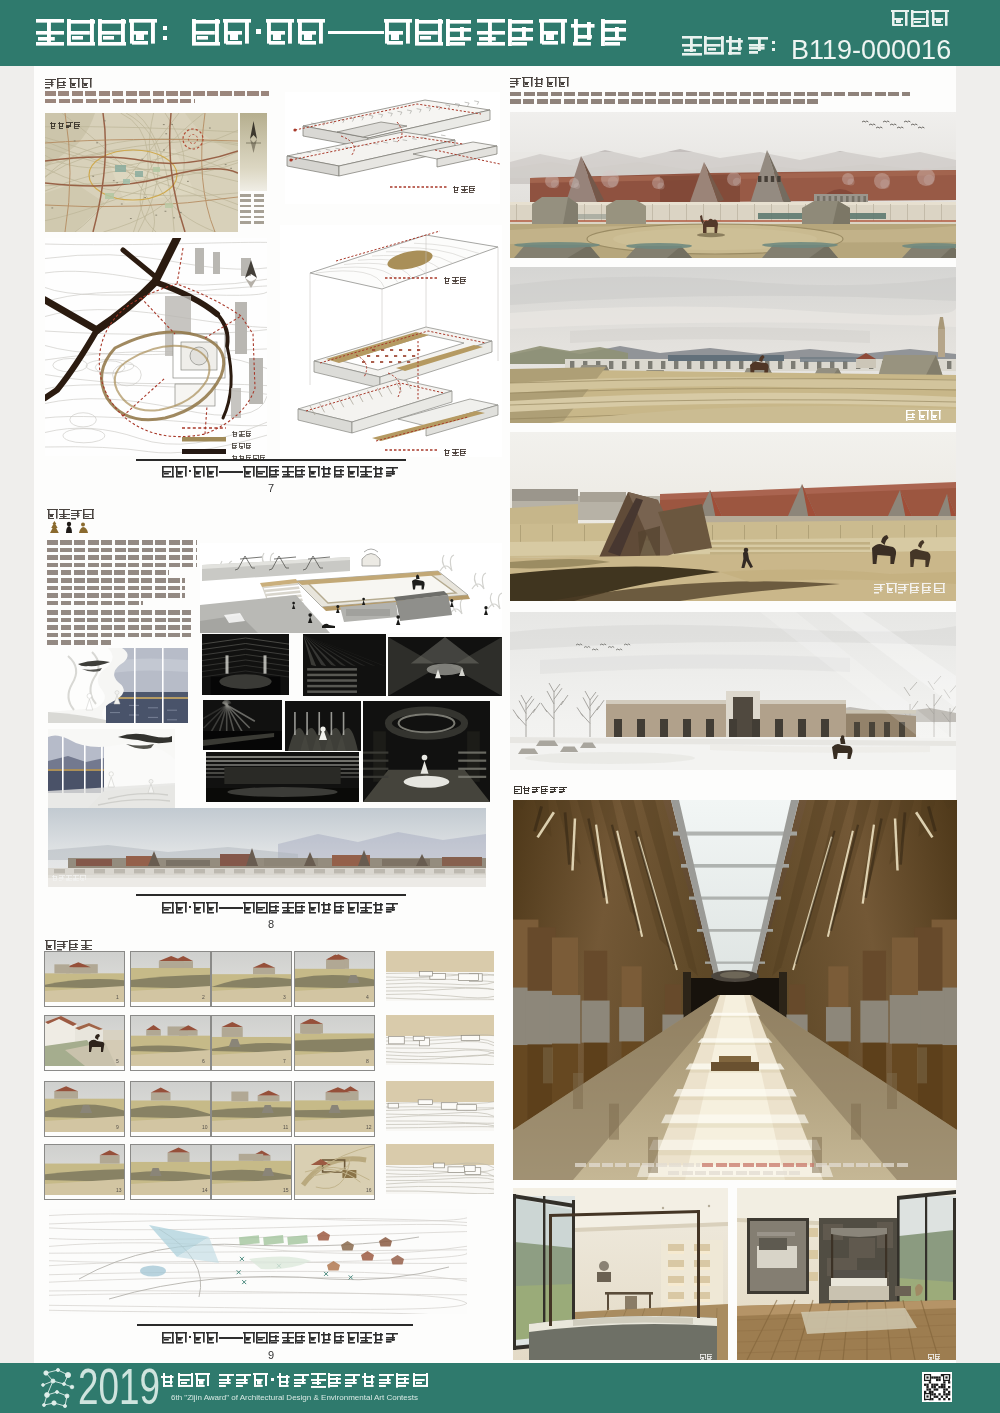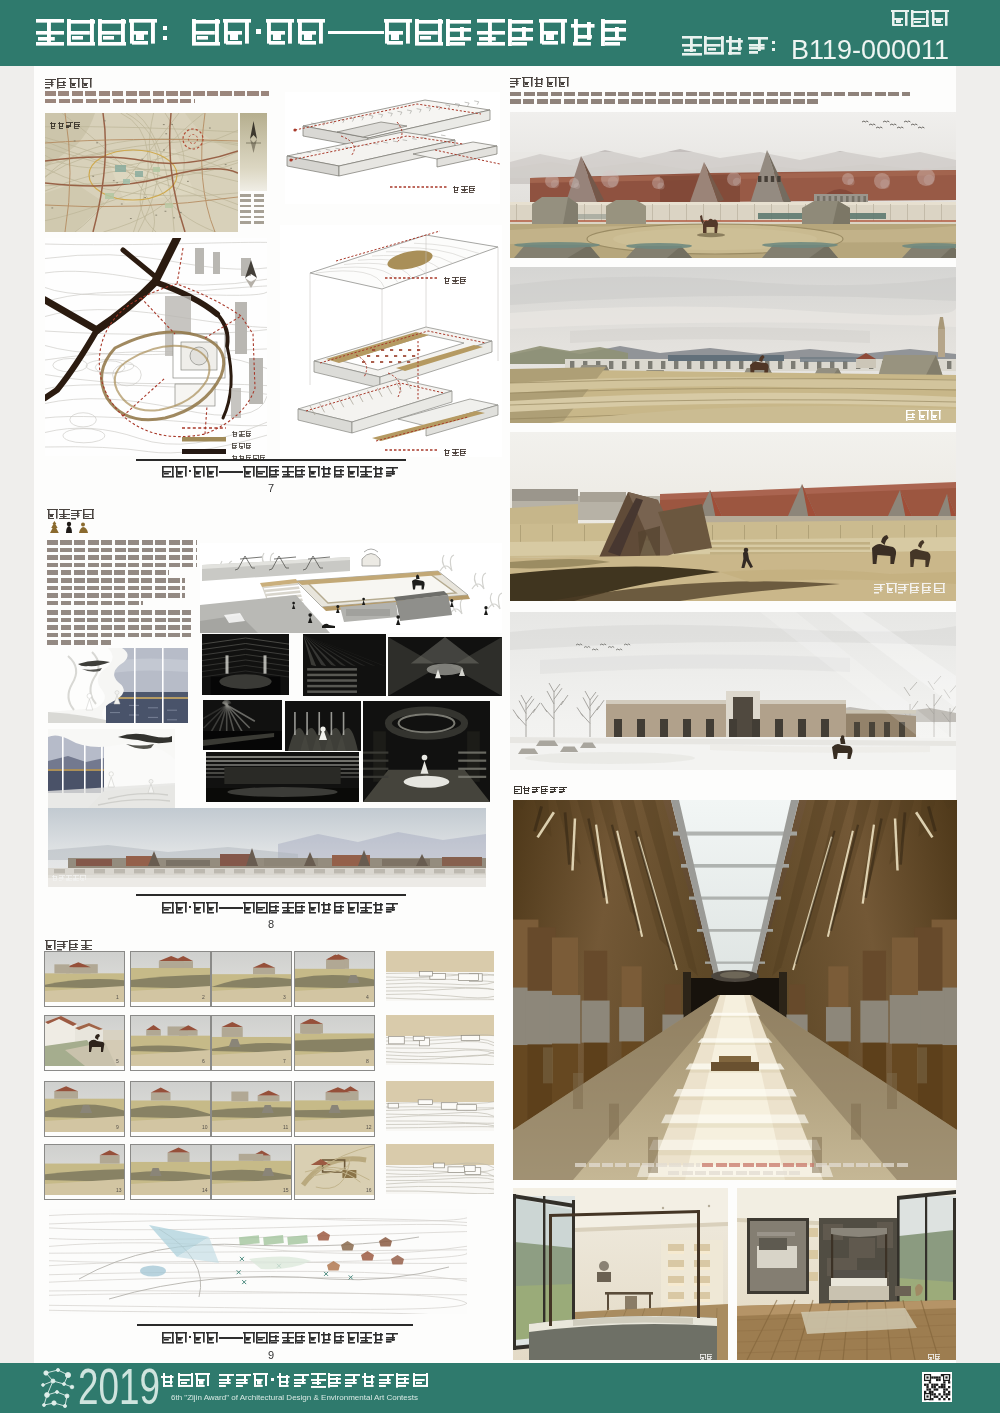--- a/index.html
+++ b/index.html
@@ -14,21 +14,21 @@
 
 <div class="abs" style="left:34px;top:66px;width:922px;height:1297px;background:#fdfdfc"></div>
 
 <div class="abs" style="left:0;top:0;width:1000px;height:66px;background:#2f7a6d"></div>
 
 <div class="abs" style="left:36px;top:19px"><span style="display:inline-block;white-space:nowrap;color:#fff;line-height:28px"><span class="g pa" style="width:28px;height:28px;margin-right:3px"></span><span class="g pb" style="width:28px;height:28px;margin-right:3px"></span><span class="g pb" style="width:28px;height:28px;margin-right:3px"></span><span class="g pe" style="width:28px;height:28px;margin-right:3px"></span><span class="g" style="width:15px;height:28px;background-image:linear-gradient(currentColor,currentColor),linear-gradient(currentColor,currentColor);background-size:4px 4px,4px 4px;background-position:30% 30%,30% 72%;margin-right:3px"></span><span class="g" style="width:14px;height:28px"></span><span class="g pb" style="width:28px;height:28px;margin-right:3px"></span><span class="g pe" style="width:28px;height:28px;margin-right:3px"></span><span class="g" style="width:9px;height:28px;background-image:linear-gradient(currentColor,currentColor);background-size:5px 5px;background-position:center 42%;margin-right:3px"></span><span class="g pe" style="width:28px;height:28px;margin-right:3px"></span><span class="g pe" style="width:28px;height:28px;margin-right:3px"></span><span class="g" style="width:28px;height:28px;background-image:linear-gradient(currentColor,currentColor);background-size:100% 3px;background-position:0 48%;margin-right:0"></span><span class="g" style="width:28px;height:28px;background-image:linear-gradient(currentColor,currentColor);background-size:100% 3px;background-position:0 48%;margin-right:0"></span><span class="g pe" style="width:28px;height:28px;margin-right:3px"></span><span class="g pb" style="width:28px;height:28px;margin-right:3px"></span><span class="g pf" style="width:28px;height:28px;margin-right:3px"></span><span class="g pa" style="width:28px;height:28px;margin-right:3px"></span><span class="g pf" style="width:28px;height:28px;margin-right:3px"></span><span class="g pe" style="width:28px;height:28px;margin-right:3px"></span><span class="g pc" style="width:28px;height:28px;margin-right:3px"></span><span class="g pf" style="width:28px;height:28px;margin-right:3px"></span></span></div>
 
 <div class="abs" style="left:891px;top:10px"><span style="display:inline-block;white-space:nowrap;color:#e9f2ef;line-height:18px"><span class="g pe" style="width:18px;height:18px;margin-right:2px"></span><span class="g pb" style="width:18px;height:18px;margin-right:2px"></span><span class="g pe" style="width:18px;height:18px;margin-right:2px"></span></span></div>
 
 <div class="abs" style="left:682px;top:36px"><span style="display:inline-block;white-space:nowrap;color:#e9f2ef;line-height:20px"><span class="g pa" style="width:20px;height:20px;margin-right:2px"></span><span class="g pb" style="width:20px;height:20px;margin-right:2px"></span><span class="g pc" style="width:20px;height:20px;margin-right:2px"></span><span class="g pd" style="width:20px;height:20px;margin-right:2px"></span><span class="g" style="width:11px;height:20px;background-image:linear-gradient(currentColor,currentColor),linear-gradient(currentColor,currentColor);background-size:3px 3px,3px 3px;background-position:30% 30%,30% 72%;margin-right:2px"></span></span></div>
-<div class="abs" style="left:791px;top:35px;color:#eef5f2;font-size:27px;letter-spacing:0px">B119-000011</div>
+<div class="abs" style="left:791px;top:35px;color:#eef5f2;font-size:27px;letter-spacing:0px">B119-000016</div>
 
 <div class="abs" style="left:45px;top:75px"><span style="display:inline-block;white-space:nowrap;color:#4a4440;line-height:11px"><span class="g pd" style="width:11px;height:11px;margin-right:1px"></span><span class="g pf" style="width:11px;height:11px;margin-right:1px"></span><span class="g pe" style="width:11px;height:11px;margin-right:1px"></span><span class="g pe" style="width:11px;height:11px;margin-right:1px"></span></span></div>
 
 <div class="abs" style="left:45px;top:91px;width:224px;height:4.6px;opacity:0.75;background:repeating-linear-gradient(90deg,#7a5f52 0 11px,rgba(0,0,0,0) 11px 13.5px)"></div>
 <div class="abs" style="left:45px;top:98.6px;width:150px;height:4.6px;opacity:0.75;background:repeating-linear-gradient(90deg,#7a5f52 0 11px,rgba(0,0,0,0) 11px 13.5px)"></div>
 
 <div class="abs" style="left:45px;top:113px"><svg width="193" height="119" viewBox="0 0 193 119" style="" preserveAspectRatio="none">
       <rect width="193" height="119" fill="#d8d1ba"></rect>
       <path d="M0 0 L50 0 Q40 30 20 40 L0 55 Z" fill="#ccc5ab"></path>
       <path d="M140 0 L193 0 L193 40 Q160 30 140 0 Z" fill="#d2cbb1"></path>

